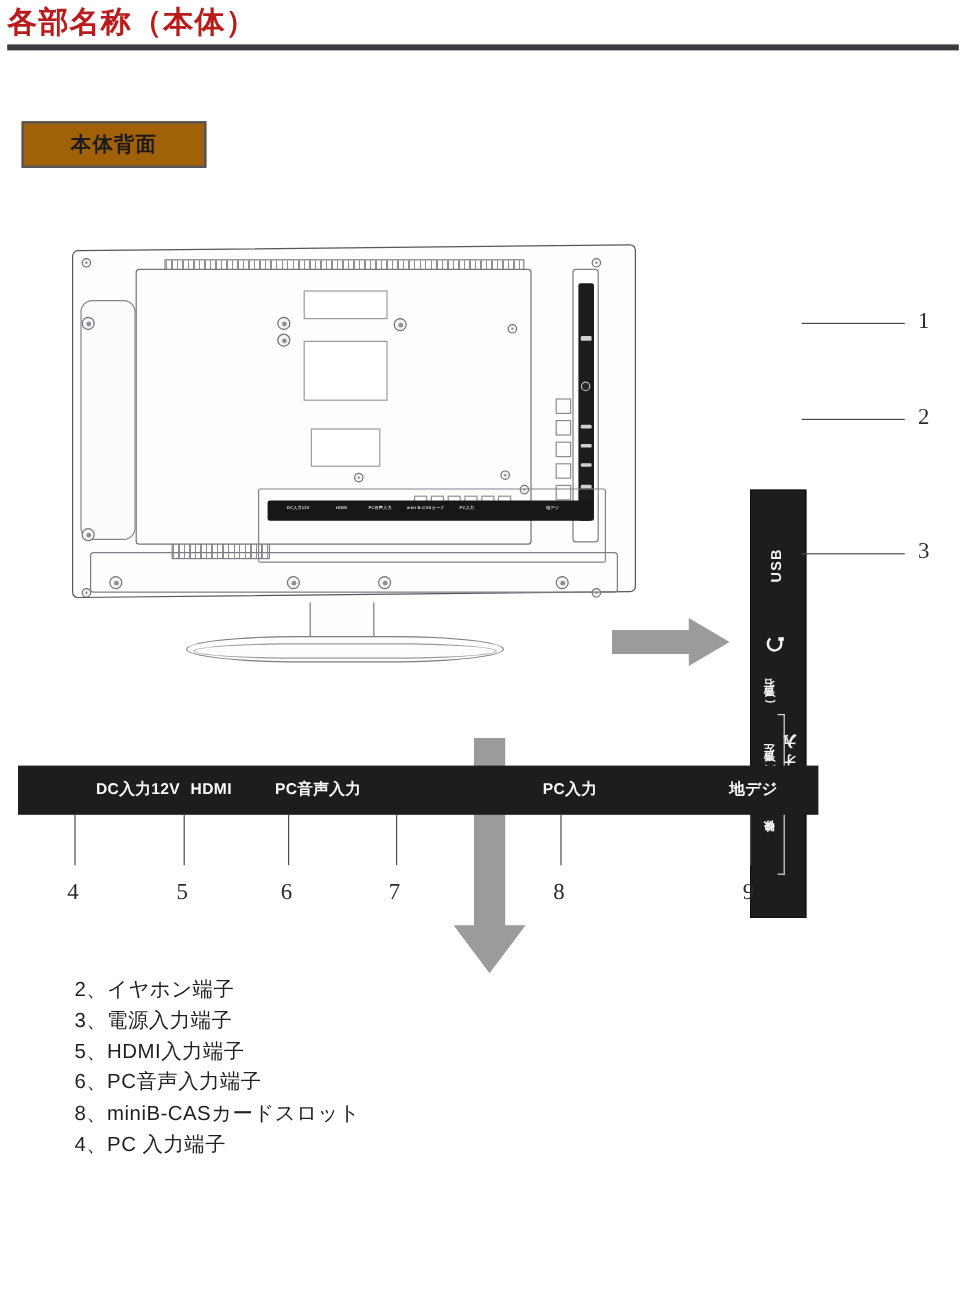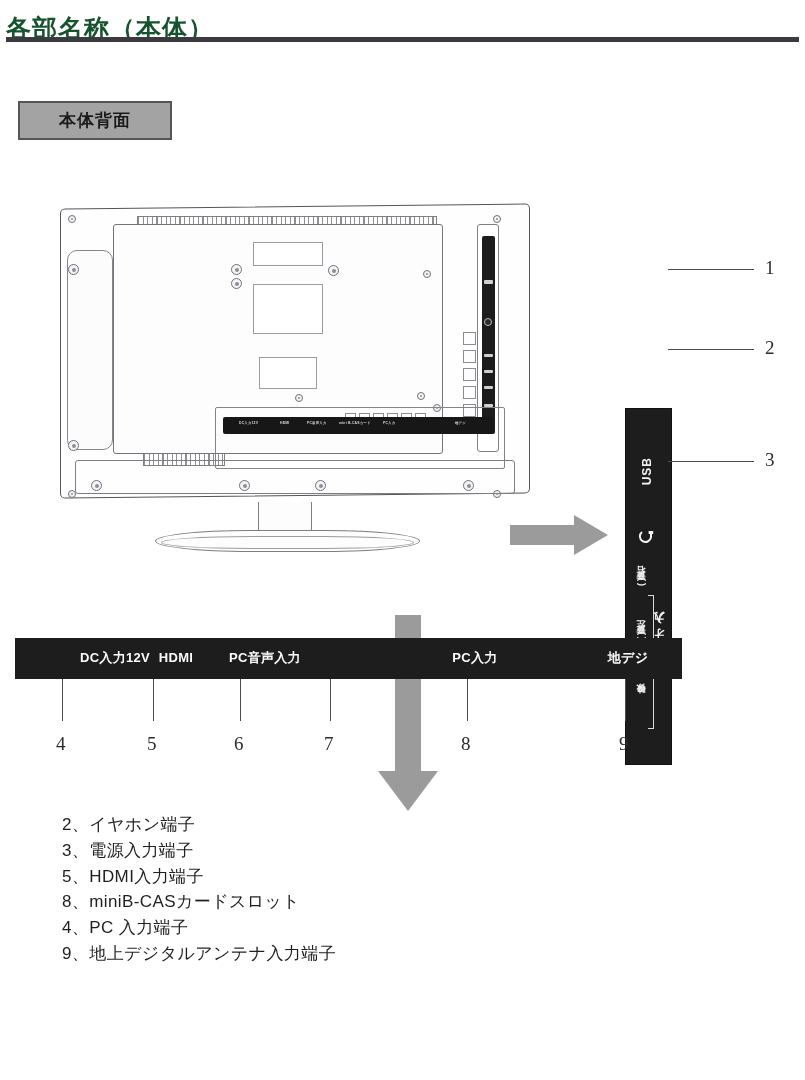--- a/index.html
+++ b/index.html
@@ -11,41 +11,41 @@
     width: 805px; height: 1080px;
     position: relative;
     font-family: "Liberation Sans", "DejaVu Sans", sans-serif;
     color: #1a1a1a;
     overflow: hidden;
   }
 
   
   #page-title {
     position: absolute;
-    left: 6px; top: 12px;
+    left: 6px; top: 2px;
     font-size: 25px;
     font-weight: bold;
     letter-spacing: 1px;
-    color: #14532d;
+    color: #b91c1c;
     white-space: nowrap;
   }
   #title-rule {
     position: absolute;
     left: 6px; top: 37px;
     width: 793px; height: 5px;
     background: #3a3a3f;
   }
 
   
   #section-box {
     position: absolute;
     left: 18px; top: 101px;
     width: 154px; height: 39px;
     border: 2px solid #565656;
-    background: #a3a3a3;
+    background: #a16207;
     display: flex;
     align-items: center;
     justify-content: center;
   }
   #section-box-label {
     font-size: 17px;
     font-weight: bold;
     letter-spacing: 1px;
     color: #1b1b1b;
   }
@@ -482,16 +482,16 @@
 <span class="bnum" style="left:147px; top:733px;">5</span>
 <span class="bnum" style="left:234px; top:733px;">6</span>
 <span class="bnum" style="left:324px; top:733px;">7</span>
 <span class="bnum" style="left:461px; top:733px;">8</span>
 <span class="bnum" style="left:619px; top:733px;">9</span>
 
 <div id="legend">
   <div class="legend-item">2、イヤホン端子</div>
   <div class="legend-item">3、電源入力端子</div>
   <div class="legend-item">5、HDMI入力端子</div>
+  <div class="legend-item">6、PC音声入力端子</div>
   <div class="legend-item">8、miniB-CASカードスロット</div>
   <div class="legend-item">4、PC 入力端子</div>
-  <div class="legend-item">9、地上デジタルアンテナ入力端子</div>
 </div>
 
 </body></html>

